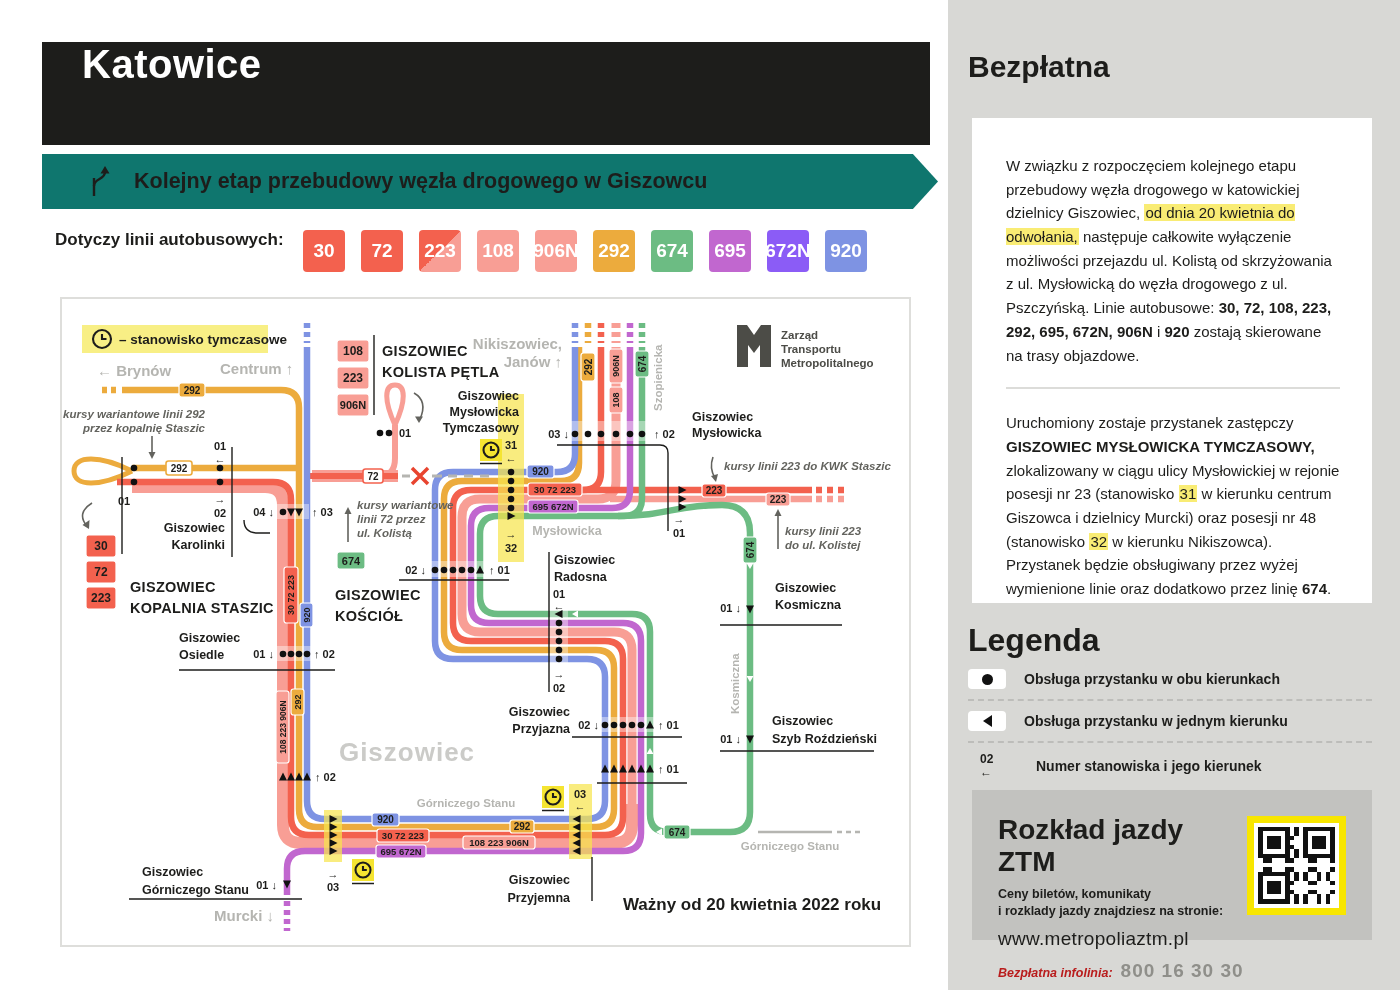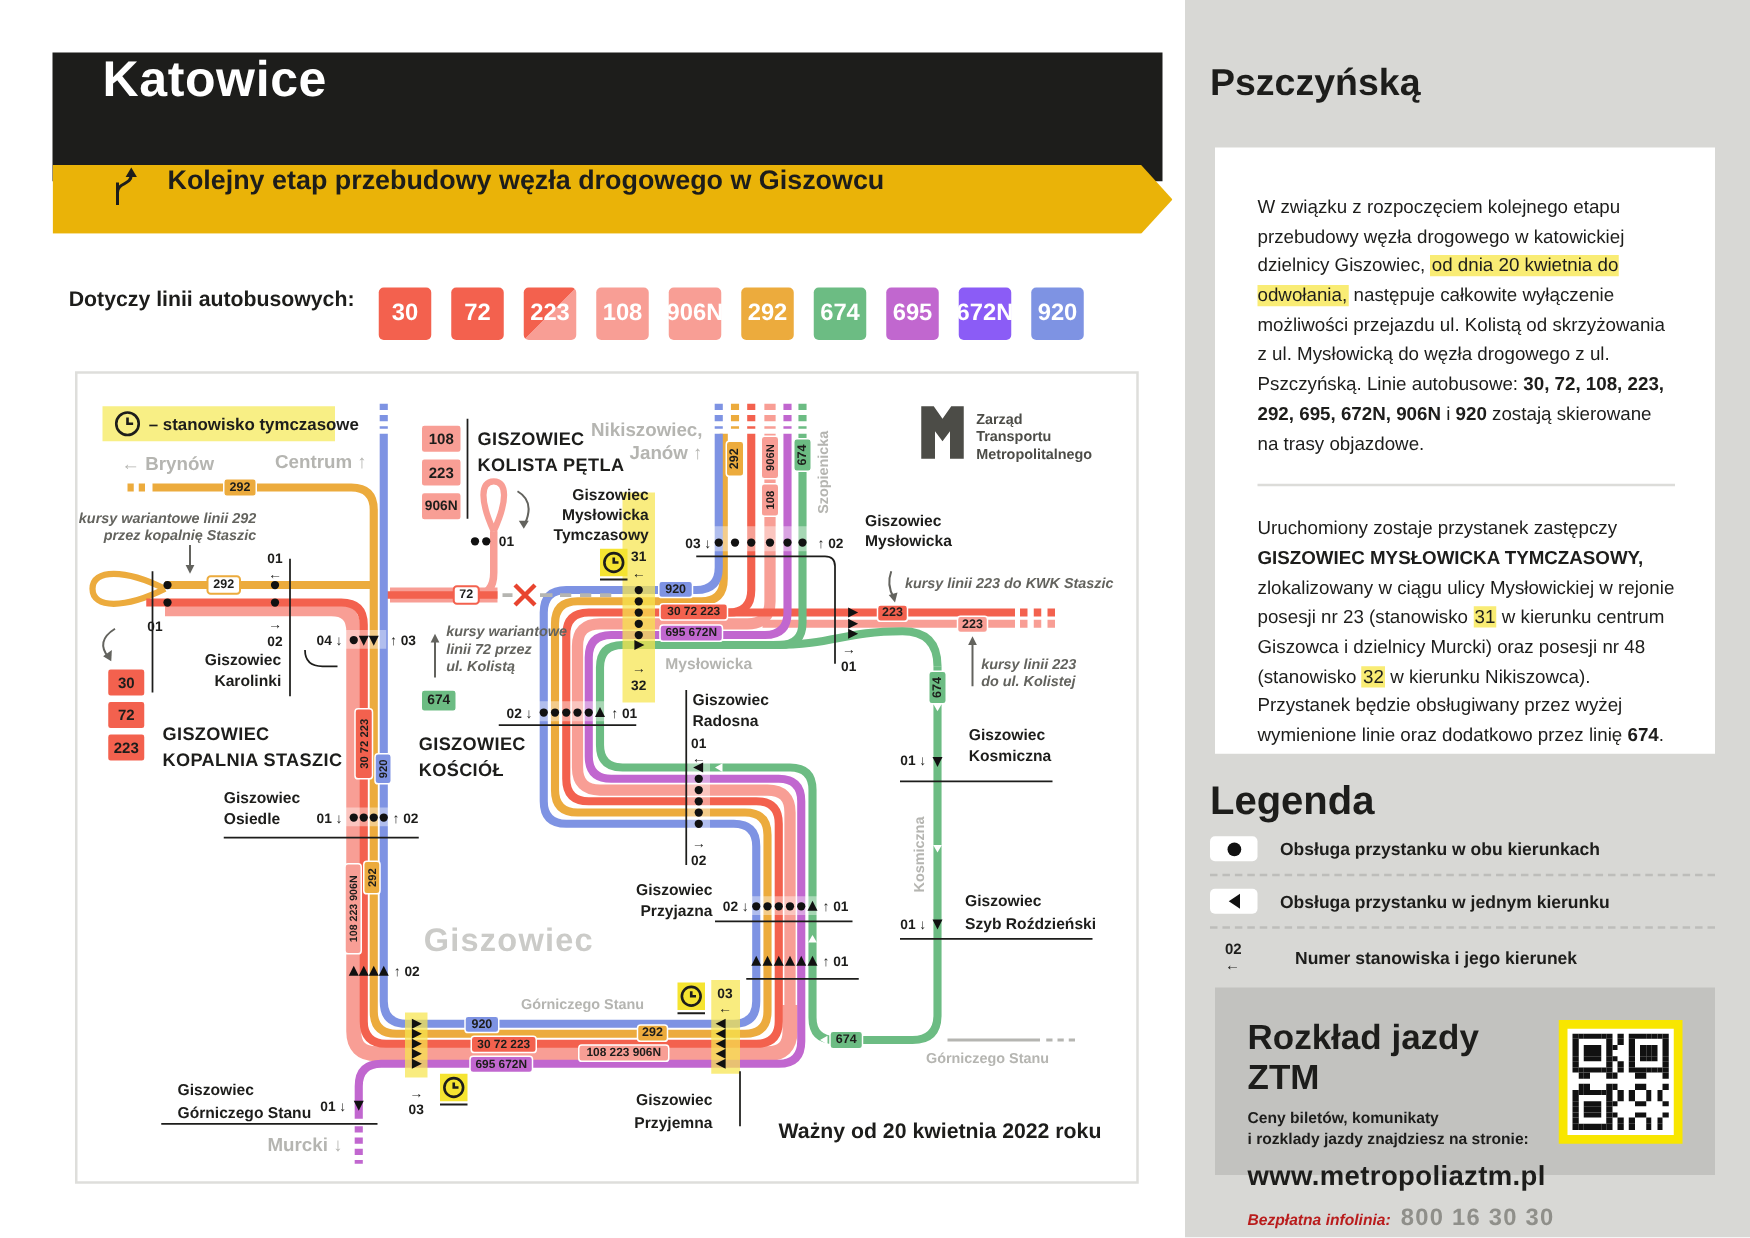--- a/index.html
+++ b/index.html
@@ -2,22 +2,22 @@
 <html><head>
 <meta charset="utf-8">
 <style>
   html,body{margin:0;padding:0;}
   body{width:1400px;height:990px;position:relative;background:#ffffff;
        font-family:"Liberation Sans", sans-serif;color:#1d1d1b;overflow:hidden;}
   .right-bg{position:absolute;left:948px;top:0;width:452px;height:990px;background:#d8d8d5;}
   
   .hdr{position:absolute;left:42px;top:42px;width:888px;height:103px;background:#1d1d1b;display:flex;align-items:flex-start;}
   .hdr h1{color:#fff;font-size:40px;margin:0 0 0 40px;letter-spacing:.5px;}
-  .banner{position:absolute;left:42px;top:132px;width:896px;height:55px;background:#eab308;
-          clip-path:polygon(0 0,97.2% 0,100% 50%,97.2% 100%,0 100%);display:flex;align-items:flex-start;}
+  .banner{position:absolute;left:42px;top:154px;width:896px;height:55px;background:#0f766e;
+          clip-path:polygon(0 0,97.2% 0,100% 50%,97.2% 100%,0 100%);display:flex;align-items:center;}
   .banner .bi{margin:0 18px 0 44px;}
   .banner span{font-size:21.5px;font-weight:700;}
   .linesrow{position:absolute;left:55px;top:230px;width:880px;display:flex;align-items:center;}
   .linesrow .lbl{font-size:17px;font-weight:700;}
   .badges{position:absolute;left:303px;top:230px;display:flex;gap:16px;}
   .bdg{width:42px;height:42px;border-radius:4px;color:#fff;font-weight:700;font-size:19px;
        display:flex;align-items:center;justify-content:center;}
   
   .mapbox{position:absolute;left:60px;top:297px;width:851px;height:650px;background:#fff;border:2px solid #dededb;box-sizing:border-box;}
   svg text{font-family:"Liberation Sans", sans-serif;fill:#1d1d1b;}
@@ -44,21 +44,21 @@
   .pill{width:38px;height:20px;background:#fff;border-radius:4px;display:flex;align-items:center;justify-content:center;}
   .dot{width:11px;height:11px;background:#111;border-radius:50%;}
   .tri-l{width:0;height:0;border-top:6px solid transparent;border-bottom:6px solid transparent;border-right:9px solid #111;}
   .leg-txt{font-size:14px;font-weight:700;}
   .dashed{border:none;border-top:2px dashed #bdbdba;margin:4px 0;}
   .stand{font-size:12px;font-weight:700;line-height:1.1;}
   .footer-card{position:absolute;left:972px;top:790px;width:400px;height:150px;background:#c2c2bf;box-sizing:border-box;display:flex;padding:24px 26px;}
   .fc-left{flex:1;}
   .fc-title{font-size:28px;font-weight:700;margin:0 0 8px 0;}
   .fc-sub{font-size:12.5px;font-weight:700;line-height:1.35;}
-  .fc-url{font-size:22px;font-weight:700;margin:8px 0 10px 0;letter-spacing:.3px;}
+  .fc-url{font-size:19px;font-weight:400;margin:8px 0 10px 0;letter-spacing:.3px;}
   .fc-info{display:flex;align-items:baseline;gap:8px;}
   .fc-il{font-size:12.5px;font-weight:700;color:#b91c1c;font-style:italic;}
   .fc-num{font-size:19px;font-weight:700;color:#8f8f8a;letter-spacing:1px;}
   .qrbox{width:99px;height:99px;background:#f8e600;padding:7px;box-sizing:border-box;align-self:center;}
   .qrin{width:85px;height:85px;background:#fff;display:grid;grid-template-columns:repeat(17,1fr);grid-template-rows:repeat(17,1fr);padding:4px;box-sizing:border-box;}
   .qc{background:#111;}
 </style>
 </head>
 <body>
 
@@ -433,21 +433,21 @@
         <text x="728" y="551" class="ml g12" text-anchor="middle">Górniczego Stanu</text>
         <text x="690" y="611" class="ml b17" text-anchor="middle">Ważny od 20 kwietnia 2022 roku</text>
         <text x="719" y="40" class="ml logo">Zarząd</text>
         <text x="719" y="54" class="ml logo">Transportu</text>
         <text x="719" y="68" class="ml logo">Metropolitalnego</text>
       </g>
 </svg>
 </div>
 
 <div class="rc" style="top:50px;">
-  <h2>Pszczyńską</h2>
+  <h2>Bezpłatna</h2>
 </div>
 <div class="card" style="top:118px;height:485px;">
   <div class="inner">
     <p style="margin:6px 0 0 0;"><span>W związku z rozpoczęciem kolejnego etapu przebudowy węzła drogowego w katowickiej dzielnicy Giszowiec, </span><span class="hl">od dnia 20 kwietnia do odwołania,</span><span> następuje całkowite wyłączenie możliwości przejazdu ul. Kolistą od skrzyżowania z ul. Mysłowicką do węzła drogowego z ul. Pszczyńską. Linie autobusowe: </span><span style="font-weight: 700;">30, 72, 108, 223, 292, 695, 672N, 906N</span><span> i </span><span style="font-weight: 700;">920</span><span> zostają skierowane na trasy objazdowe.</span></p>
     <div class="divider"></div>
     <p style="margin:0;"><span>Uruchomiony zostaje przystanek zastępczy </span><span style="font-weight: 700;">GISZOWIEC MYSŁOWICKA TYMCZASOWY,</span><span> zlokalizowany w ciągu ulicy Mysłowickiej w rejonie posesji nr 23 (stanowisko </span><span class="hl">31</span><span> w kierunku centrum Giszowca i dzielnicy Murcki) oraz posesji nr 48 (stanowisko </span><span class="hl">32</span><span> w kierunku Nikiszowca). Przystanek będzie obsługiwany przez wyżej wymienione linie oraz dodatkowo przez linię </span><span style="font-weight: 700;">674</span><span>.</span></p>
   </div>
 </div>
 
 <div class="rc" style="top:622px;">

